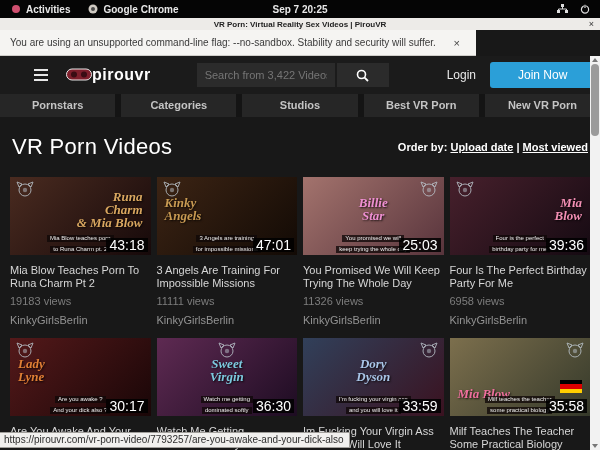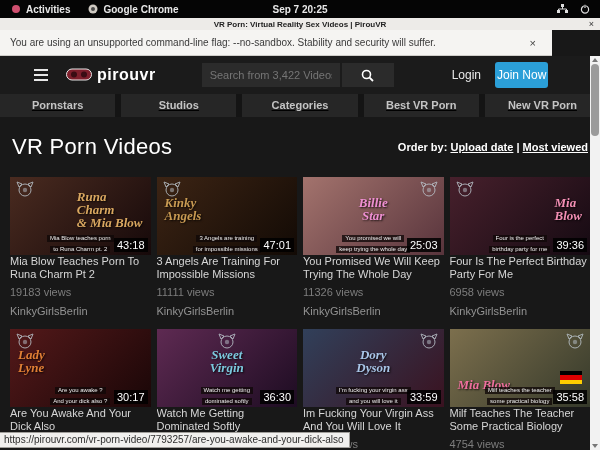--- a/index.html
+++ b/index.html
@@ -15,78 +15,78 @@
   .chrome-ico{width:10px;height:10px;margin-right:5px;}
   .sys-clock{position:absolute;left:0;right:0;text-align:center;pointer-events:none;}
   .sys-right{margin-left:auto;display:flex;align-items:center;gap:12px;padding-right:10px;z-index:2;}
 
   
   .tabbar{position:absolute;top:18px;left:0;width:600px;height:12px;background:#edebe8;
           display:flex;align-items:center;justify-content:center;font-size:8px;font-weight:bold;color:#222;}
   .tabbar .close{position:absolute;right:6px;top:1px;font-size:9px;color:#333;font-weight:normal;}
 
   
-  .warnbar{position:absolute;top:30px;left:0;width:552px;height:26px;background:#f5f4f2;
+  .warnbar{position:absolute;top:30px;left:0;width:476px;height:26px;background:#f5f4f2;
            border-bottom:1px solid #cfcdc9;display:flex;align-items:center;
            font-size:10px;color:#3a3a3a;padding:0 10px;}
   .warnbar .close{margin-left:auto;font-size:11px;color:#444;padding-right:6px;}
 
   
   .site{position:absolute;top:56px;left:0;width:600px;height:394px;background:#181818;overflow:hidden;}
 
   .siteheader{height:38px;display:flex;align-items:center;padding-left:34px;background:#1b1b1b;}
   .burger{width:14px;display:flex;flex-direction:column;gap:3px;margin-right:18px;}
   .burger i{display:block;height:2px;background:#e8e8e8;}
-  .brand{display:flex;align-items:center;gap:5px;}
+  .brand{display:flex;align-items:center;}
   .brand-txt{color:#fff;font-size:16px;font-weight:bold;letter-spacing:.5px;}
   .searchwrap{display:flex;margin-left:46px;}
   .searchwrap input{width:138px;height:24px;background:#2b2b2b;border:none;color:#9a9a9a;
                     font-size:11px;padding:0 8px;outline:none;font-family:"Liberation Sans",sans-serif;}
   .searchbtn{width:52px;height:24px;background:#2b2b2b;border:none;display:flex;
              align-items:center;justify-content:center;margin-left:2px;}
   .login{color:#e8e8e8;font-size:12px;margin-left:58px;}
-  .join{color:#fff;font-size:12px;border:none;border-radius:3px;padding:6px 2px;margin-left:14px;
+  .join{color:#fff;font-size:12px;border:none;border-radius:3px;padding:6px 28px;margin-left:14px;
         font-family:"Liberation Sans",sans-serif;}
 
-  .nav{height:23px;display:flex;background:#141414;gap:6px;text-decoration:underline;}
+  .nav{height:23px;display:flex;background:#141414;gap:6px;}
   .nav-item{flex:1;background:#262626;color:#c4c4c4;font-size:11px;font-weight:bold;
             text-align:center;line-height:23px;}
 
   .pagehead{display:flex;align-items:center;justify-content:space-between;padding:14px 12px 2px 12px;height:48px;}
   .pagehead h1{margin:0;color:#fff;font-size:22px;font-weight:400;letter-spacing:.3px;}
   .orderby{color:#fff;font-size:11px;font-weight:bold;}
   .orderby a{color:#fff;text-decoration:underline;}
 
   
   .grid{display:grid;grid-template-columns:repeat(4,1fr);column-gap:6px;row-gap:12px;padding:12px 10px 0 10px;}
   .card{width:100%;}
   .thumb{position:relative;height:78px;overflow:hidden;background:#222;}
   .overlay{position:absolute;top:0;left:0;right:0;bottom:14px;display:flex;align-items:center;
            font-family:"Liberation Serif",serif;font-style:italic;font-weight:bold;
            font-size:13px;line-height:13px;white-space:pre-line;
            text-shadow:1px 1px 2px rgba(0,0,0,.8);padding:0 8px;}
   .overlay.pos-l{justify-content:flex-start;text-align:left;}
   .overlay.pos-c{justify-content:center;text-align:center;}
-  .overlay.pos-r{justify-content:flex-end;text-align:left;}
+  .overlay.pos-r{justify-content:flex-end;text-align:right;}
   .overlay.pos-bl{justify-content:flex-start;align-items:flex-end;text-align:left;bottom:16px;}
   .caption{position:absolute;bottom:2px;left:0;right:0;text-align:center;line-height:7px;}
   .caption span{display:inline-block;background:rgba(15,8,8,.78);color:#eee;font-size:6px;
                 padding:0 3px;}
   .duration{position:absolute;right:3px;bottom:3px;background:rgba(0,0,0,.85);color:#fff;
-            font-size:11px;padding:0 3px;line-height:14px;}
+            font-size:14px;padding:0 3px;line-height:14px;}
   .catlogo{position:absolute;top:4px;opacity:.85;}
   .catlogo.logo-tl{left:6px;}
   .catlogo.logo-tc{left:50%;transform:translateX(-50%);}
   .catlogo.logo-tr{right:6px;}
   .flag{position:absolute;right:8px;top:54%;width:22px;height:13px;display:flex;flex-direction:column;}
   .flag i{flex:1;}
   .flag i:nth-child(1){background:#000;}
   .flag i:nth-child(2){background:#dd0000;}
   .flag i:nth-child(3){background:#ffce00;}
-  .vtitle{margin-top:0;color:#d6d6d6;font-size:11px;line-height:13px;height:26px;overflow:hidden;}
+  .vtitle{margin-top:9px;color:#d6d6d6;font-size:11px;line-height:13px;height:26px;overflow:hidden;}
   .views{margin-top:5px;color:#7d7d7d;font-size:11px;}
   .studio{margin-top:7px;color:#939393;font-size:11px;}
 
   
   .scrollbar{position:absolute;top:56px;right:0;width:10px;height:394px;background:#f2f2f2;}
   .scroll-up{position:absolute;top:2px;left:2px;width:0;height:0;
              border-left:3px solid transparent;border-right:3px solid transparent;border-bottom:4px solid #777;}
   .scroll-down{position:absolute;bottom:2px;left:2px;width:0;height:0;
              border-left:3px solid transparent;border-right:3px solid transparent;border-top:4px solid #777;}
   .scroll-thumb{position:absolute;top:8px;left:1px;width:8px;height:72px;background:#9b9b9b;border-radius:4px;}
@@ -158,22 +158,22 @@
             <line x1="8.6" y1="8.6" x2="12" y2="12" stroke="#fff" stroke-width="1.8"></line>
           </svg>
         </button>
       </span>
       <span class="login">Login</span>
       <button class="join" style="background: rgb(43, 159, 216);">Join Now</button>
     </div>
 
     <div class="nav">
       <span class="nav-item">Pornstars</span>
+      <span class="nav-item">Categories</span>
       <span class="nav-item">Studios</span>
-      <span class="nav-item">Categories</span>
       <span class="nav-item">Best VR Porn</span>
       <span class="nav-item">New VR Porn</span>
     </div>
 
     <div class="pagehead">
       <h1>VR Porn Videos</h1>
       <span class="orderby">
         <span>Order by:</span>
         <a href="#">Upload date</a>
         <span>|</span>

